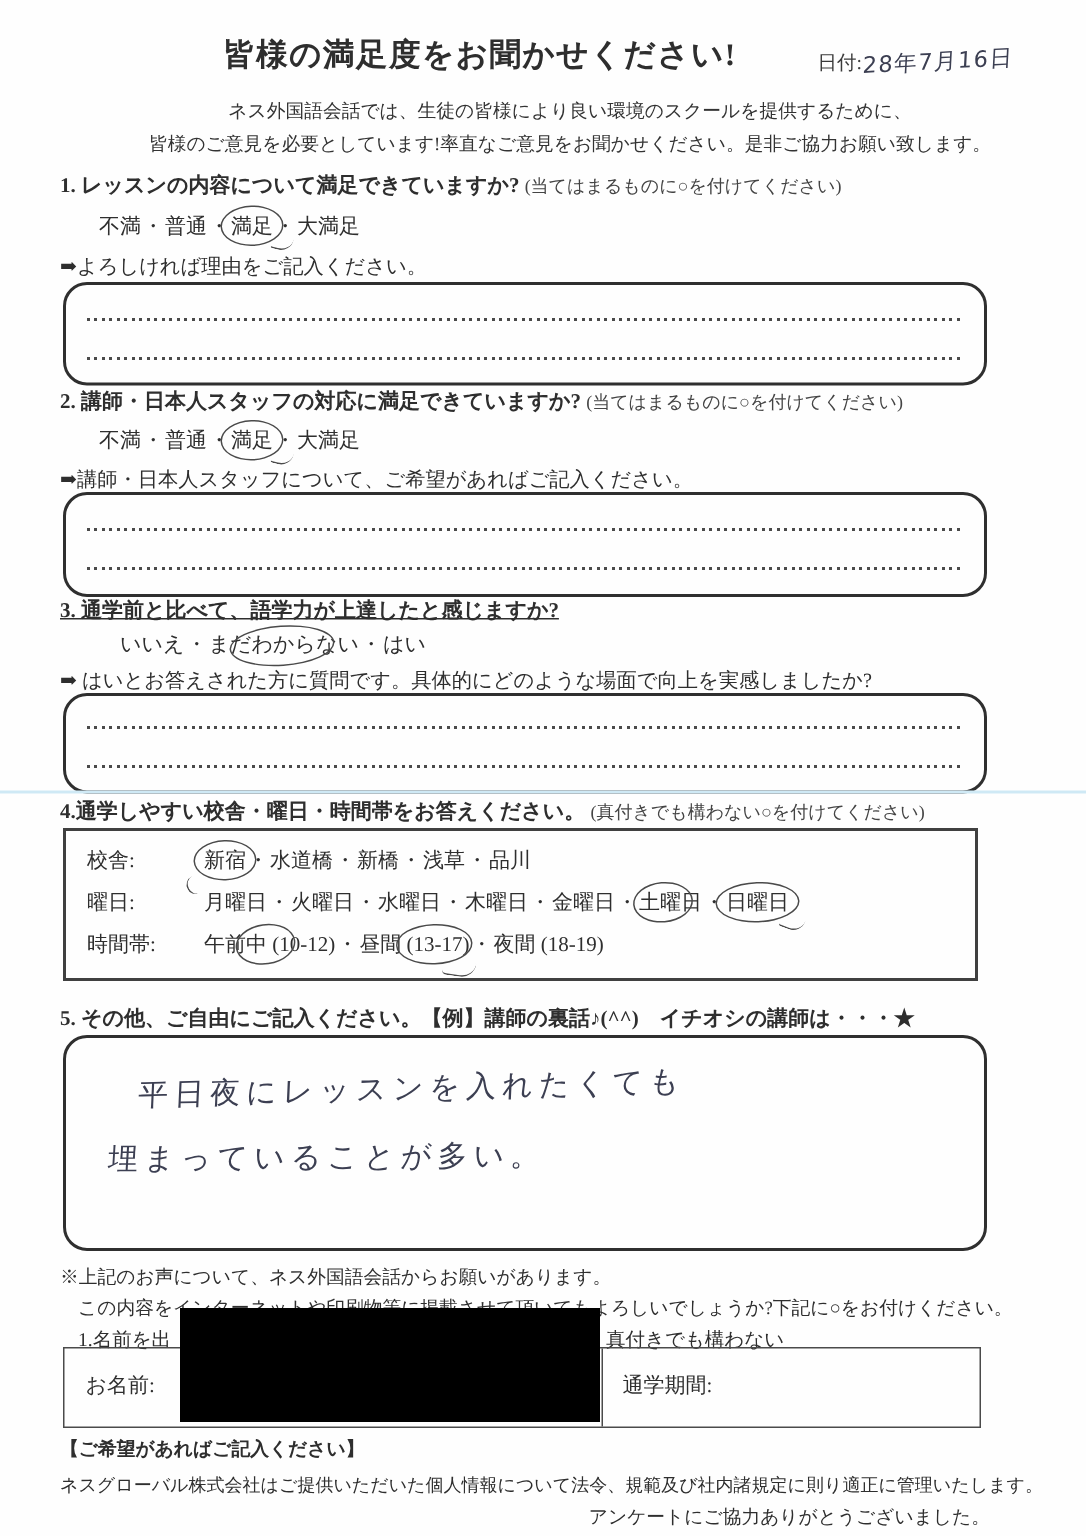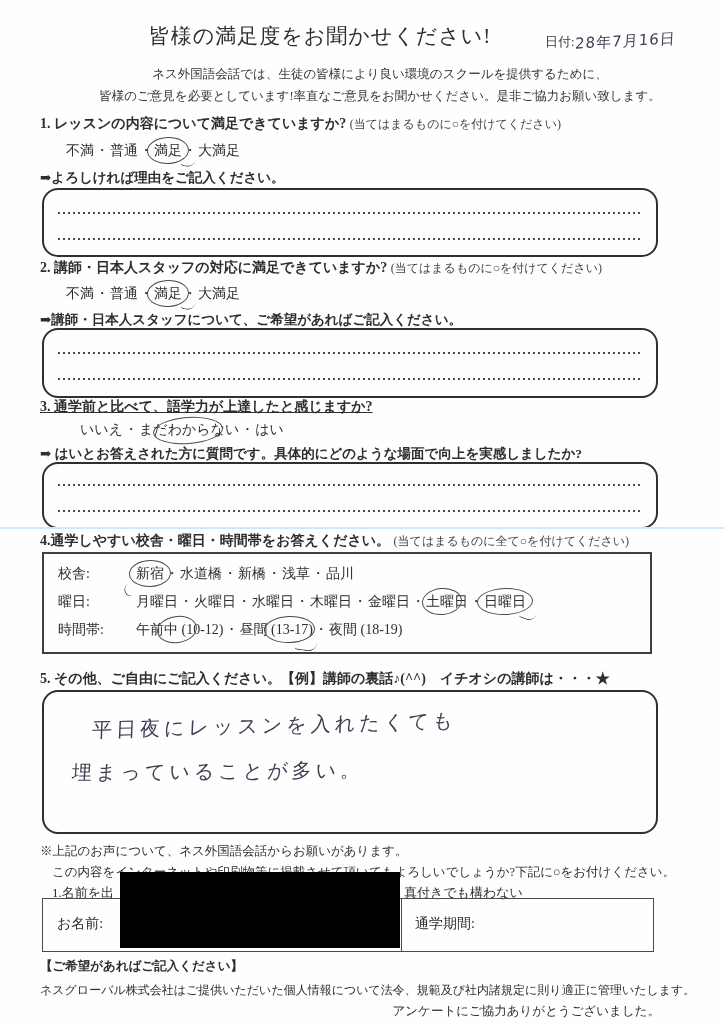--- a/index.html
+++ b/index.html
@@ -2,29 +2,29 @@
 <html><head>
 <meta charset="utf-8">
 <style>
   html,body{margin:0;padding:0;background:#e8e8e8;}
   .page{
     position:relative;width:724px;height:1024px;margin:0 auto;background:#fefefe;
     font-family:"Liberation Serif","DejaVu Serif",serif;color:#2e2e2e;overflow:hidden;
   }
   .abs{position:absolute;}
   .center{left:0;right:0;text-align:center;}
-  .title{top:22px;font-size:21px;font-weight:normal;letter-spacing:1px;left:60px;width:520px;text-align:center;}
+  .title{top:22px;font-size:21px;font-weight:bold;letter-spacing:1px;left:60px;width:520px;text-align:center;}
   .date-line{top:32px;left:545px;font-size:13px;color:#3a3a3a;white-space:nowrap;}
   .hand{font-family:"DejaVu Sans",sans-serif;color:#3c3f52;}
   .hand-date{display:inline-block;font-size:15px;transform:rotate(-3deg) skewX(-6deg);letter-spacing:1px;}
   .intro{font-size:12.5px;color:#333;margin-left:36px;}
   .q-head{font-size:14px;font-weight:bold;white-space:nowrap;}
   .q-note{font-size:12px;font-weight:normal;color:#444;}
   .opts{font-size:14px;white-space:nowrap;}
-  .prompt{font-size:13.5px;font-weight:bold;white-space:nowrap;}
+  .prompt{font-size:13.5px;font-weight:normal;white-space:nowrap;}
   .sep{padding:0 1px;}
   .opt{position:relative;display:inline-block;}
   .pen-circle::before{content:"";position:absolute;top:-5px;bottom:-4px;left:-7px;right:-7px;
     border:1.5px solid #4a4a4a;border-radius:50%;transform:rotate(-2deg);pointer-events:none;}
   
   .q3-opts .pen-circle::before{left:14%;right:16%;top:-4px;bottom:-5px;transform:rotate(-4deg);}
   .row-time .opt[data-idx="0"].pen-circle::before{left:24%;right:30%;transform:rotate(-8deg);}
   .row-time .opt[data-idx="1"].pen-circle::before{left:34%;right:-4%;transform:rotate(-2deg);}
   .row-days .opt[data-idx="5"].pen-circle::before{left:-4px;right:14%;transform:rotate(-5deg);}
   
@@ -93,21 +93,21 @@
   <div class="abs prompt" style="top:445px;left:40px;">➡ はいとお答えされた方に質問です。具体的にどのような場面で向上を実感しましたか?</div>
   <div class="abs comment-box" style="top:462px;left:42px;width:612px;height:63px;">
     <div class="dotted" style="top:20px;"></div>
     <div class="dotted" style="top:46px;"></div>
   </div>
 
   <div class="abs scan-line" style="top:527px;"></div>
 
   <div class="abs q-head" style="top:532px;left:40px;">
     <span>4.通学しやすい校舎・曜日・時間帯をお答えください。</span>
-    <span class="q-note">(当てはまるものに全て○を付けてください)</span>
+    <span class="q-note">(真付きでも構わない○を付けてください)</span>
   </div>
   <div class="abs sq-box" style="top:552px;left:42px;width:606px;height:98px;">
     <div class="q4-row row-venue" style="top:11px;">
       <span class="q4-label">校舎:</span>
       <span><span class="opt pen-circle" data-idx="0">新宿</span><span class="sep">・</span><span class="opt" data-idx="1">水道橋</span><span class="sep">・</span><span class="opt" data-idx="2">新橋</span><span class="sep">・</span><span class="opt" data-idx="3">浅草</span><span class="sep">・</span><span class="opt" data-idx="4">品川</span></span>
     </div>
     <div class="q4-row row-days" style="top:39px;">
       <span class="q4-label">曜日:</span>
       <span><span class="opt" data-idx="0">月曜日</span><span class="sep">・</span><span class="opt" data-idx="1">火曜日</span><span class="sep">・</span><span class="opt" data-idx="2">水曜日</span><span class="sep">・</span><span class="opt" data-idx="3">木曜日</span><span class="sep">・</span><span class="opt" data-idx="4">金曜日</span><span class="sep">・</span><span class="opt pen-circle" data-idx="5">土曜日</span><span class="sep">・</span><span class="opt pen-circle" data-idx="6">日曜日</span></span>
     </div>

